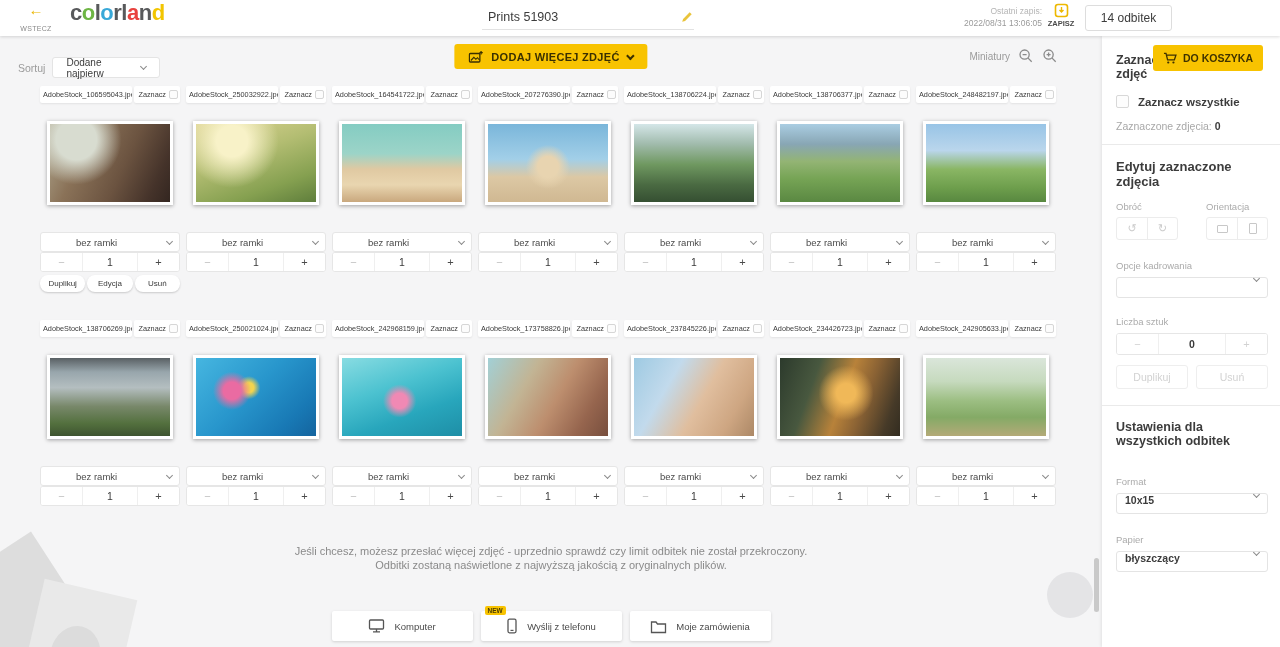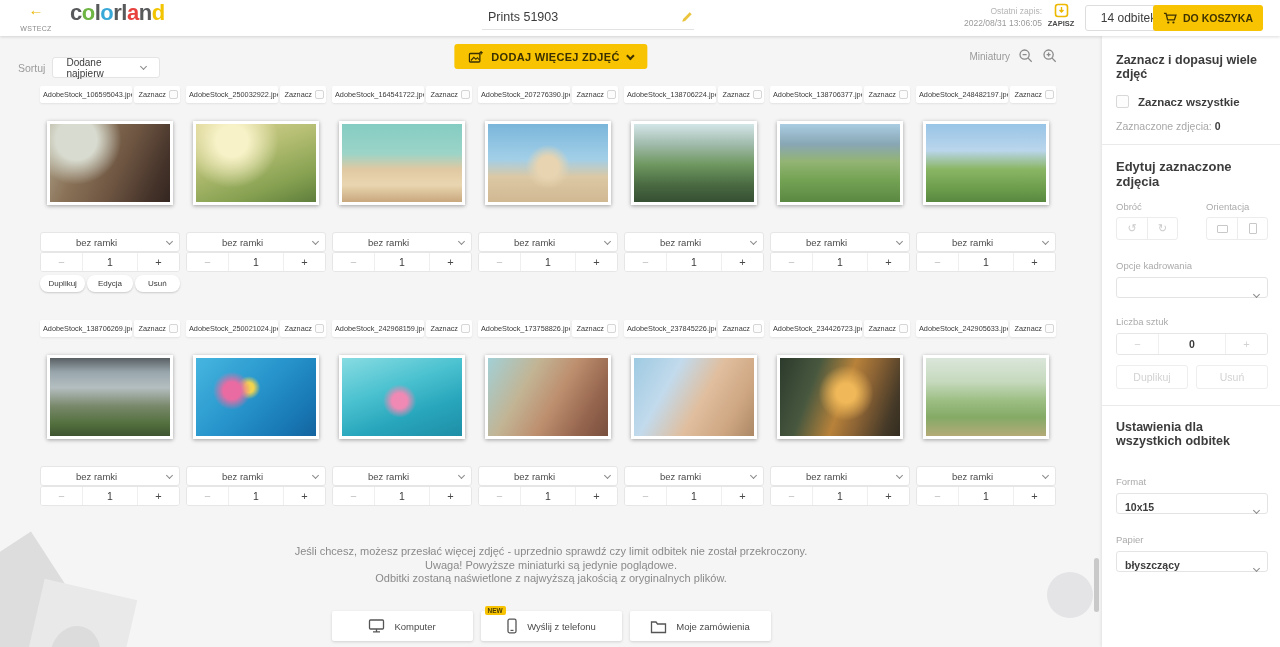--- a/index.html
+++ b/index.html
@@ -102,21 +102,21 @@
   .sb-hr { margin:12px -12px 0 -14px; border:none; border-top:1px solid #eaeaea; }
   .sb-lbl { font-size:9.5px; color:#ababab; }
   .twocol { margin-top:12px; display:flex; justify-content:space-between; }
   .btn-group { margin-top:5px; display:flex; border:1px solid #ececec; border-radius:3px; background:#fff; }
   .bg-cell { width:30px; height:21px; display:flex; align-items:center; justify-content:center; cursor:pointer; }
   .bg-cell + .bg-cell { border-left:1px solid #ececec; }
   .rot-ic { font-size:11px; color:#cccccc; line-height:1; }
   .ori-land { width:11px; height:8px; border:1px solid #c8c8c8; border-radius:1px; }
   .ori-port { width:8px; height:11px; border:1px solid #c8c8c8; border-radius:1px; }
   .sb-select { margin-top:6px; height:21px; background:#fff; border:1px solid #e4e4e4; border-radius:3px;
-    display:flex; align-items:flex-end; padding:0 8px; cursor:pointer; }
+    display:flex; align-items:flex-start; padding:0 8px; cursor:pointer; }
   .sb-select span:first-child { flex:1; font-size:10.5px; font-weight:bold; color:#3c3c3c; }
   .crop-lbl { margin-top:20px; } .qty-lbl { margin-top:18px; }
   .sb-stepper { margin-top:6px; height:22px; background:#fff; border:1px solid #e6e6e6; border-radius:3px;
     display:flex; align-items:stretch; overflow:hidden; }
   .sb-stepper .st-btn { color:#d2d2d2; }
   .sb-stepper .st-val { font-weight:bold; }
   .sb-btnrow { margin-top:10px; display:flex; gap:8px; }
   .sb-dis-btn { flex:1; height:24px; background:#fff; border:1px solid #eeeeee; border-radius:3px;
     font-size:10.5px; color:#d2d2d2; font-family:inherit; }
   .fmt-lbl { margin-top:28px; } .pap-lbl { margin-top:20px; }
@@ -145,21 +145,21 @@
   <div class="zapisz">
     <svg width="15" height="15" viewBox="0 0 15 15" style="margin:0 auto">
       <rect x="1.5" y="1.5" width="12" height="12" rx="2.5" fill="none" stroke="#edb800" stroke-width="1.6"></rect>
       <path d="M7.5 4v5 M5.5 7l2 2 2-2" fill="none" stroke="#edb800" stroke-width="1.4"></path>
     </svg>
     <span class="zlab">ZAPISZ</span>
   </div>
   <div class="count-box">
     <span>14 odbitek</span>
   </div>
-  <button class="cart-btn" style="background: rgb(248, 195, 0);">
+  <button class="cart-btn" style="background: rgb(248, 195, 0); margin-top: 40px;">
     <svg width="14" height="13" viewBox="0 0 15 14">
       <path d="M1 1.5h2.2l1.7 7h7.3l1.7-5.2H4" fill="none" stroke="#3e3200" stroke-width="1.4"></path>
       <circle cx="5.6" cy="11.3" r="1.2" fill="#3e3200"></circle>
       <circle cx="11.2" cy="11.3" r="1.2" fill="#3e3200"></circle>
     </svg>
     <span>DO KOSZYKA</span>
   </button>
 </div>
 
 <div class="main">
@@ -522,21 +522,20 @@
       <button class="st-btn minus">−</button>
       <div class="st-val">1</div>
       <button class="st-btn plus">+</button>
     </div>
 
   </div>
 </div>
 
   <div class="footer-info">
       <div>Jeśli chcesz, możesz przesłać więcej zdjęć - uprzednio sprawdź czy limit odbitek nie został przekroczony.</div>
-      <div>Uwaga! Powyższe miniaturki są jedynie poglądowe.</div>
       <div>Odbitki zostaną naświetlone z najwyższą jakością z oryginalnych plików.</div>
     </div>
 
   <div class="footer-btns">
     <button class="fbtn">
       <svg width="17" height="16" viewBox="0 0 17 16">
         <rect x="1.5" y="2" width="14" height="9" rx="1" fill="none" stroke="#555" stroke-width="1.3"></rect>
         <path d="M8.5 11v2.2 M5 13.8h7" stroke="#555" stroke-width="1.3"></path>
       </svg>
       <span>Komputer</span>

